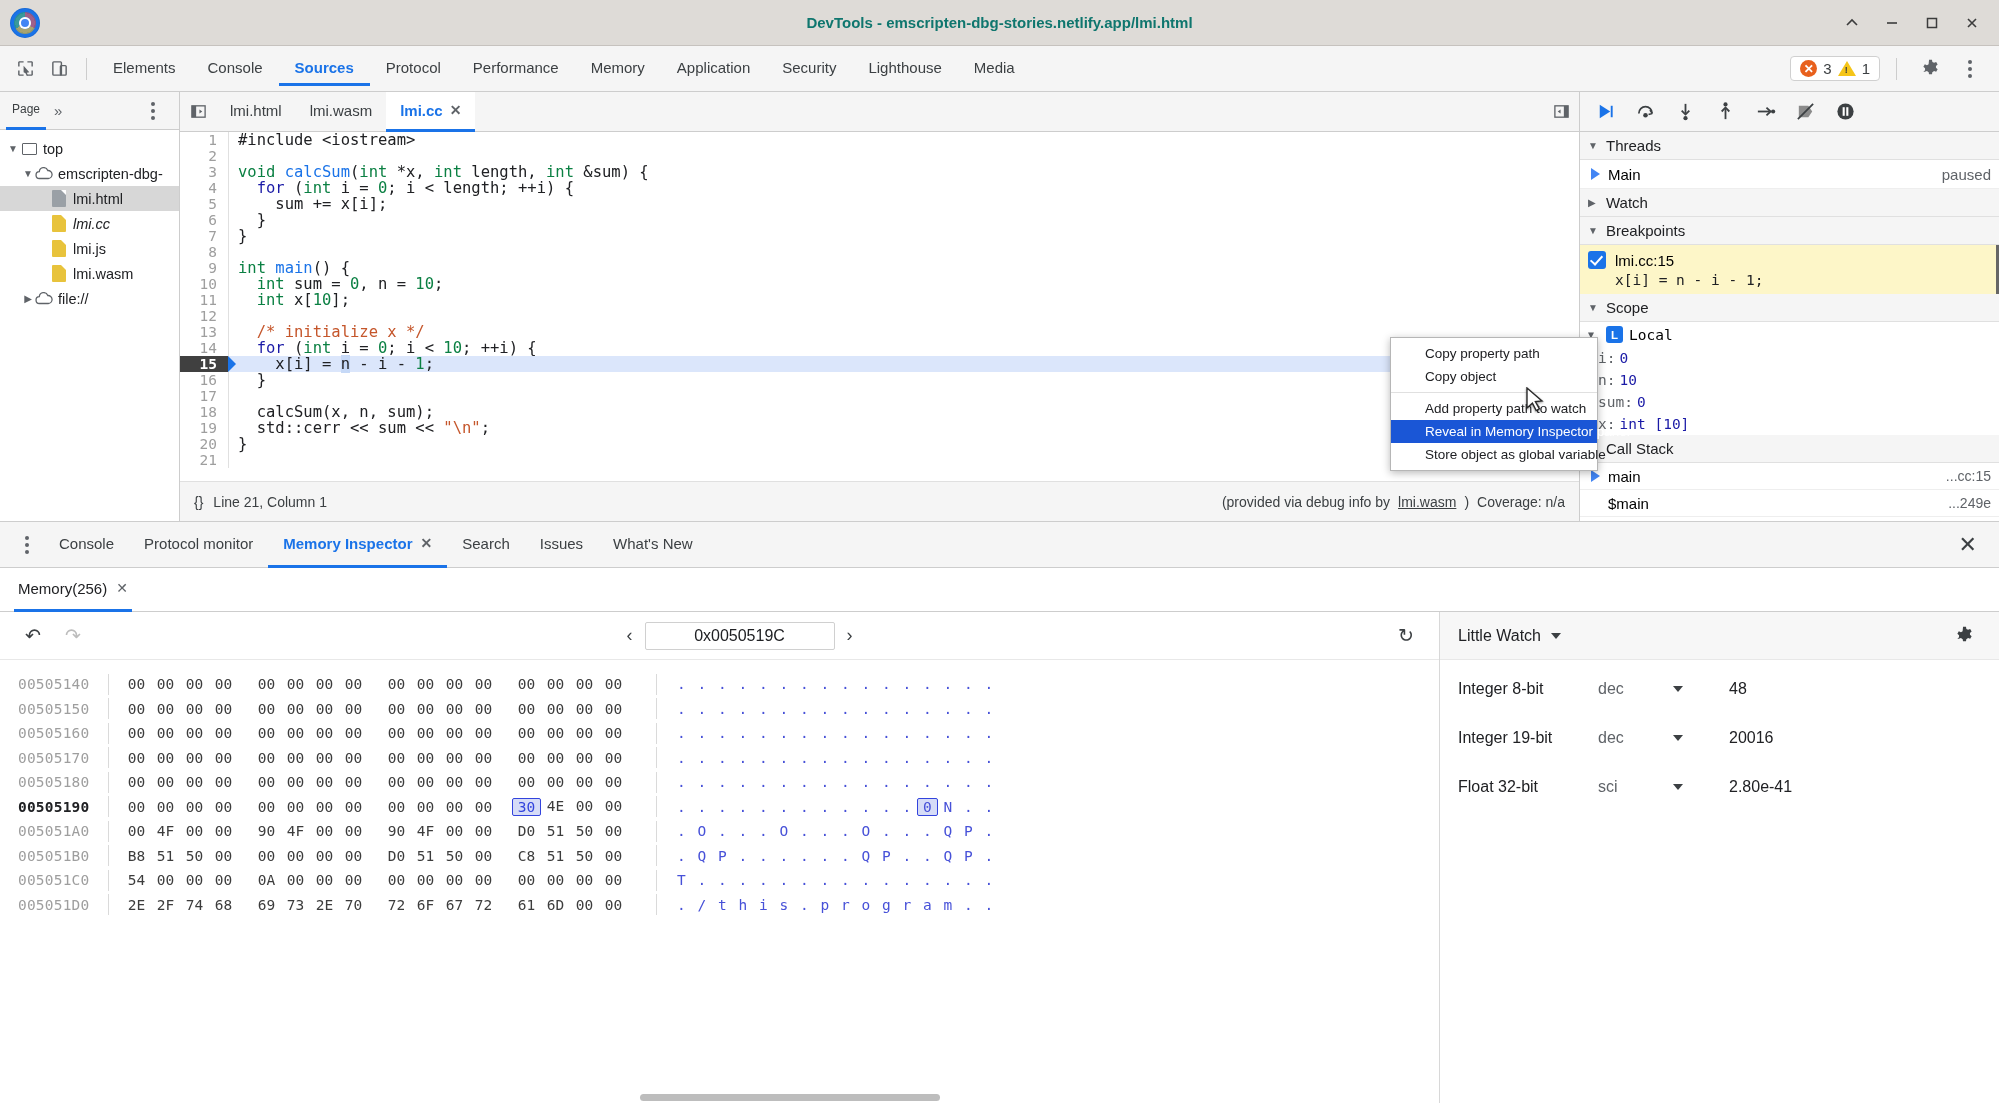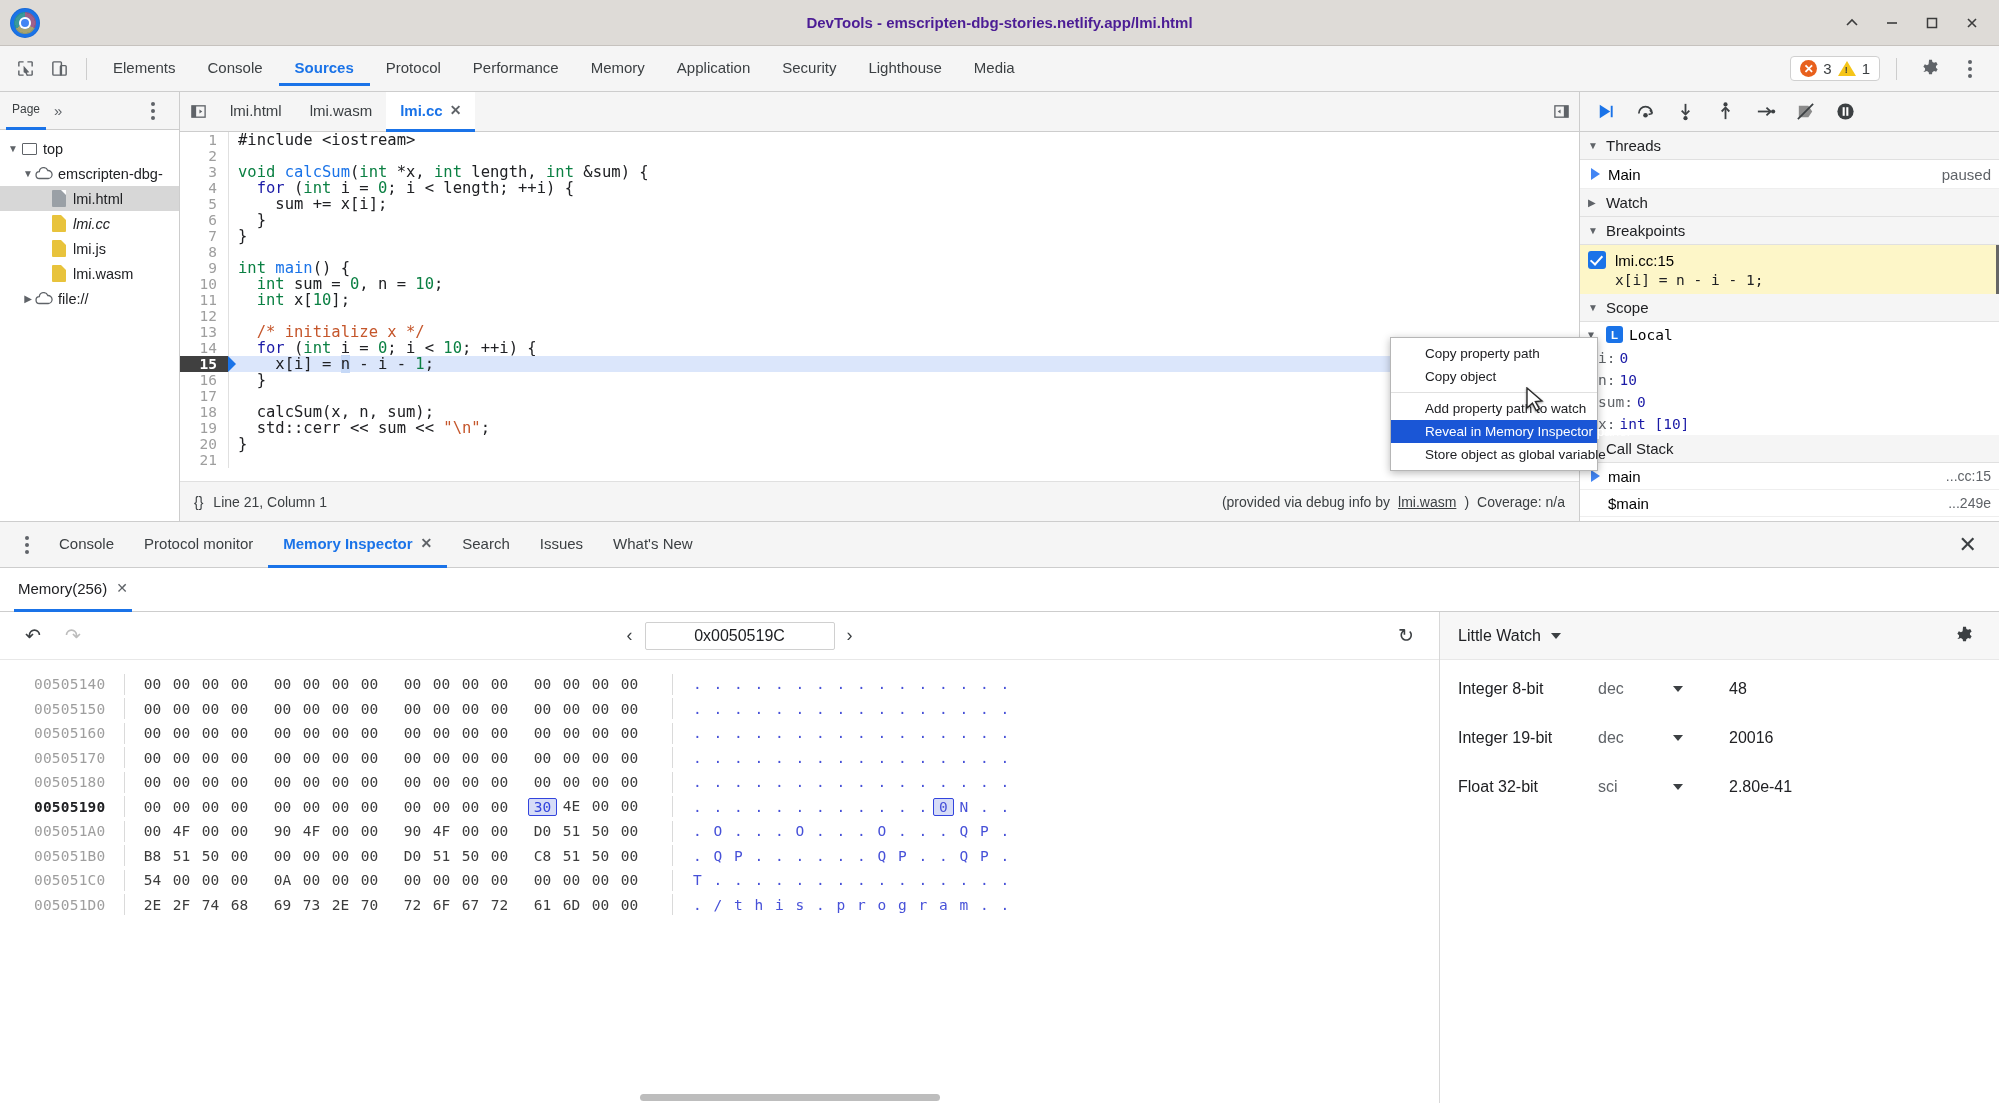--- a/index.html
+++ b/index.html
@@ -27,21 +27,21 @@
     content:""; position:absolute; inset:4px; border-radius:50%;
     background: conic-gradient(#ea4335 0 33%, #fbbc05 33% 66%, #34a853 66% 100%);
     opacity:.55;
   }
   .chrome-logo::after {
     content:""; position:absolute; inset:9px; border-radius:50%;
     background:#4285f4; box-shadow:0 0 0 2px #fff inset;
   }
   #window-title {
     position: absolute; left: 0; right: 0; text-align: center;
-    font-size: 15px; font-weight: bold; color: #4c1d95;
+    font-size: 15px; font-weight: bold; color: #0f766e;
     pointer-events: none;
   }
   .win-buttons { margin-left: auto; display: flex; align-items: center; gap: 2px; padding-right: 8px; z-index:2;}
   .win-btn {
     width: 38px; height: 32px; display: flex; align-items: center; justify-content: center;
     font-size: 18px; color: #3c3c3c; line-height: 1; cursor: default;
   }
   .win-btn svg { display:block; }
 
   
@@ -197,21 +197,21 @@
   .chev { font-size:18px;color:#3c4043;padding:0 4px;cursor:default;}
   #addr-input {
     width:190px;height:28px;border:1px solid #d0d0d0;border-radius:2px;
     text-align:center;font-size:16px;color:#202124;font-family:"Liberation Sans",sans-serif;
     background:#fff;
   }
   #refresh-btn { margin-left:auto; }
 
   #hex-view { flex:1; overflow:hidden; padding:12px 0 0 18px; font-family:"DejaVu Sans Mono", monospace; font-size:14.5px;}
   .hex-row { display:flex; height:24.5px; align-items:center; white-space:nowrap;}
-  .hex-addr { width:86px; color:#9e9e9e; letter-spacing:.2px;margin-left:16px;}
+  .hex-addr { width:86px; color:#9e9e9e; letter-spacing:.2px;}
   .hex-row.current .hex-addr { color:#202124; font-weight:bold; }
   .hex-divider { width:1px;height:21px;background:#dadada;margin:0 13px 0 4px;flex:none;}
   .hex-group { display:flex; margin-right:14px; }
   .hex-byte { width:29px;text-align:center;color:#3c3c3c;}
   .hex-byte.hl { color:#3344dd; background:#d6dcf7; border:1px solid #3344dd; border-radius:2px; width:29px; }
   .ascii-divider { width:1px;height:21px;background:#dadada;margin:0 14px;flex:none;}
   .ascii-cell { width:20.5px;text-align:center;color:#4751d8;}
   .ascii-cell.hl { background:#d6dcf7;border:1px solid #3344dd;border-radius:2px;}
 
   #value-inspector { width:560px; border-left:1px solid #d8d8d8; display:flex;flex-direction:column;}

